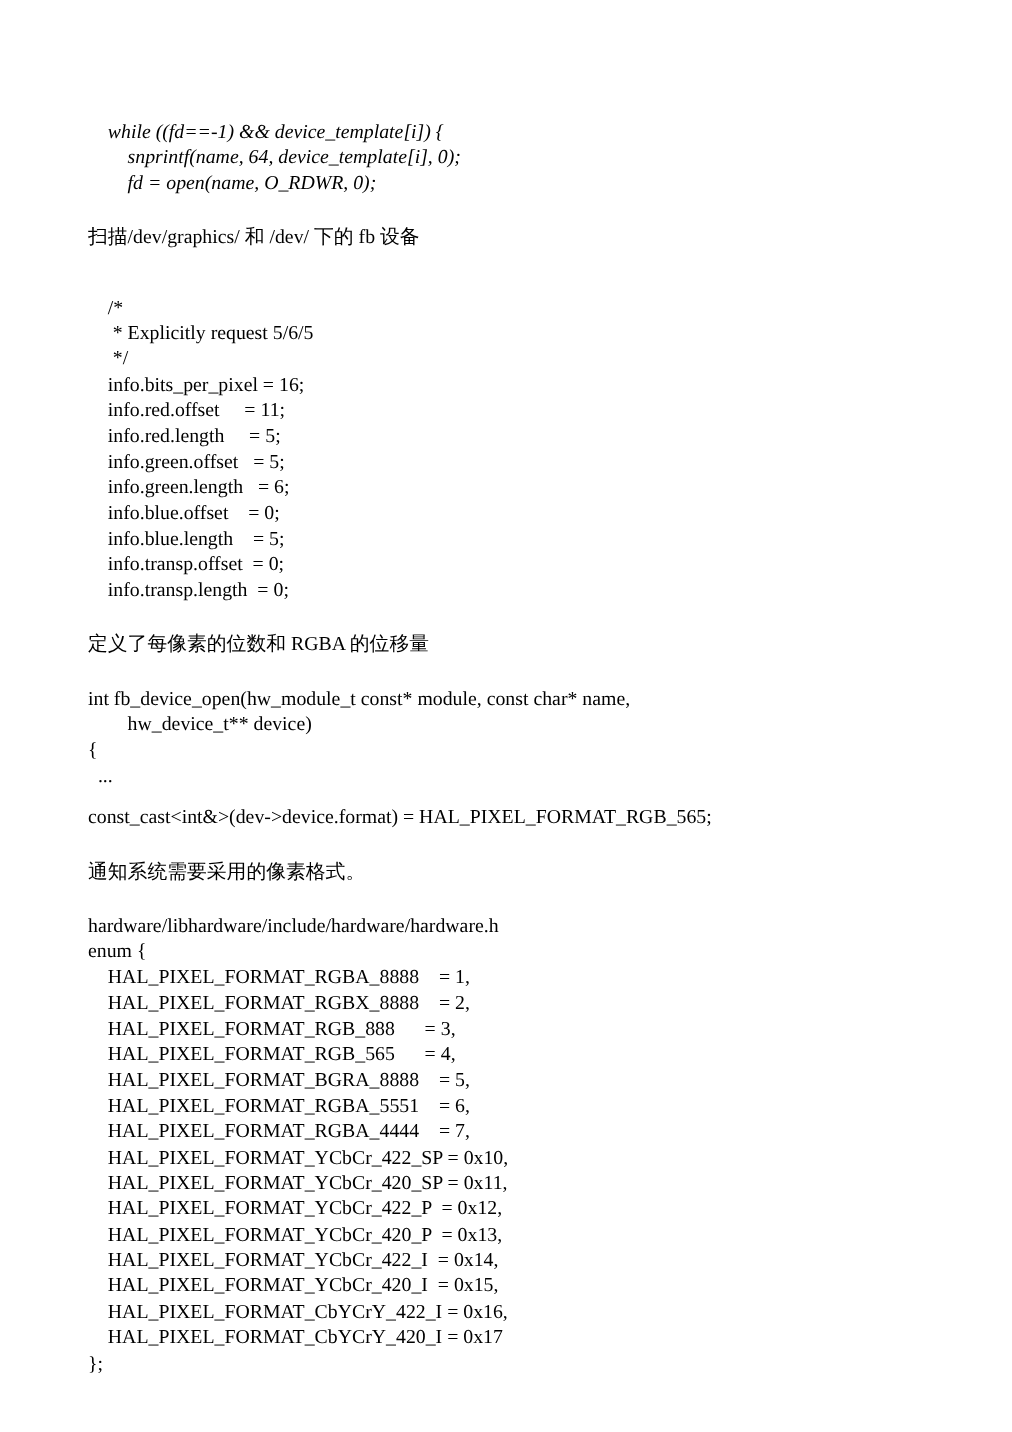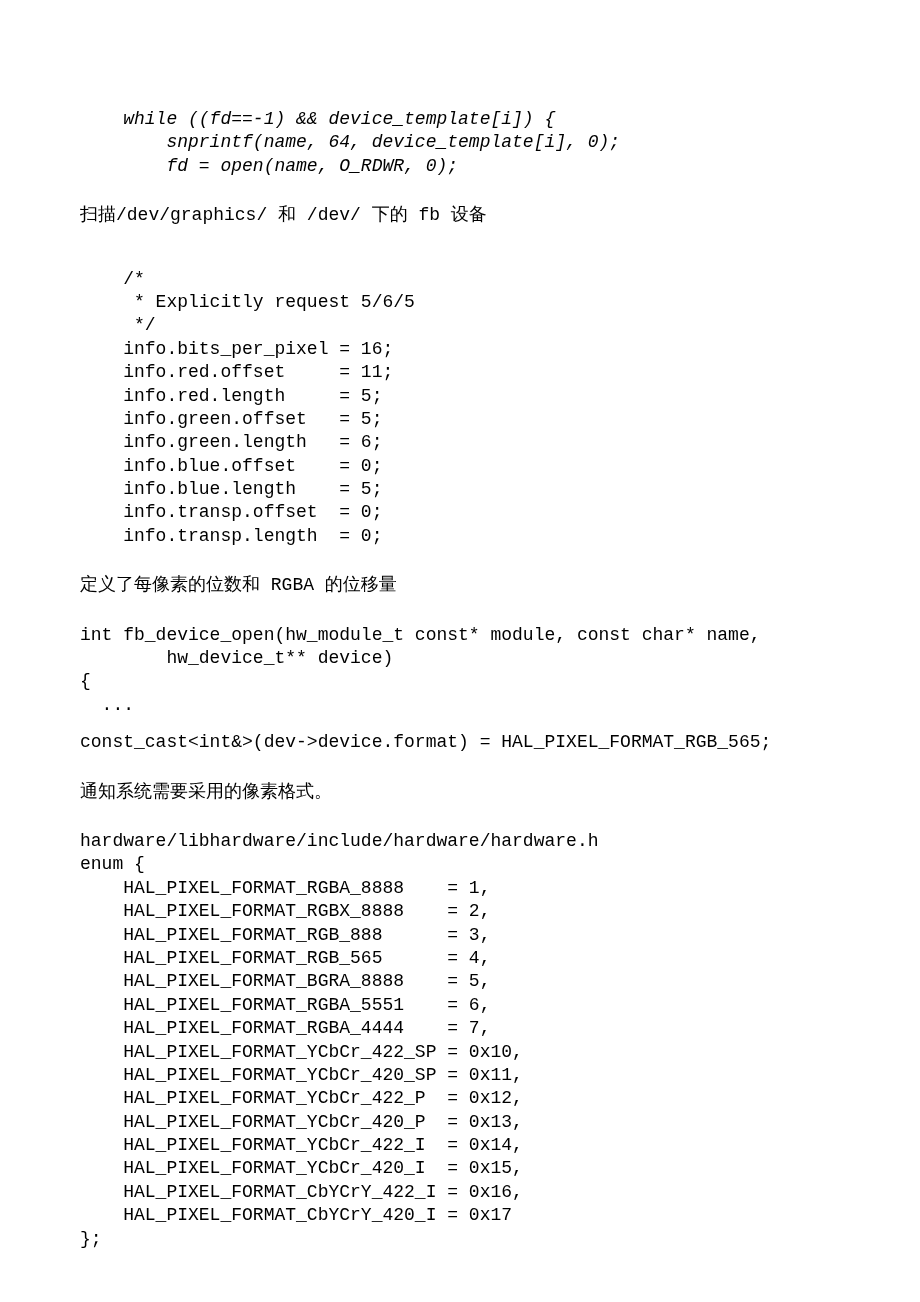--- a/index.html
+++ b/index.html
@@ -8,28 +8,27 @@
     padding: 80px 60px 80px 80px;
     font-family: Georgia, "Times New Roman", serif;
     font-size: 18px;
     line-height: 1.3;
     color: #000000;
     width: 920px;
     box-sizing: border-box;
   }
   .code-block {
     white-space: pre;
-    font-family: Liberation Mono, monospace;
+    font-family: Liberation Serif, serif;
   }
   .italic {
     font-style: italic;
   }
   .note {
     padding: 12px 0;
-    font-family: Liberation Mono, monospace;
   }
   .spacer-sm { height: 14px; }
   .spacer-md { height: 28px; }
 </style>
 </head>
 <body>
 
 <div class="spacer-md"></div>
 
 <div class="code-block italic">    while ((fd==-1) &amp;&amp; device_template[i]) {

